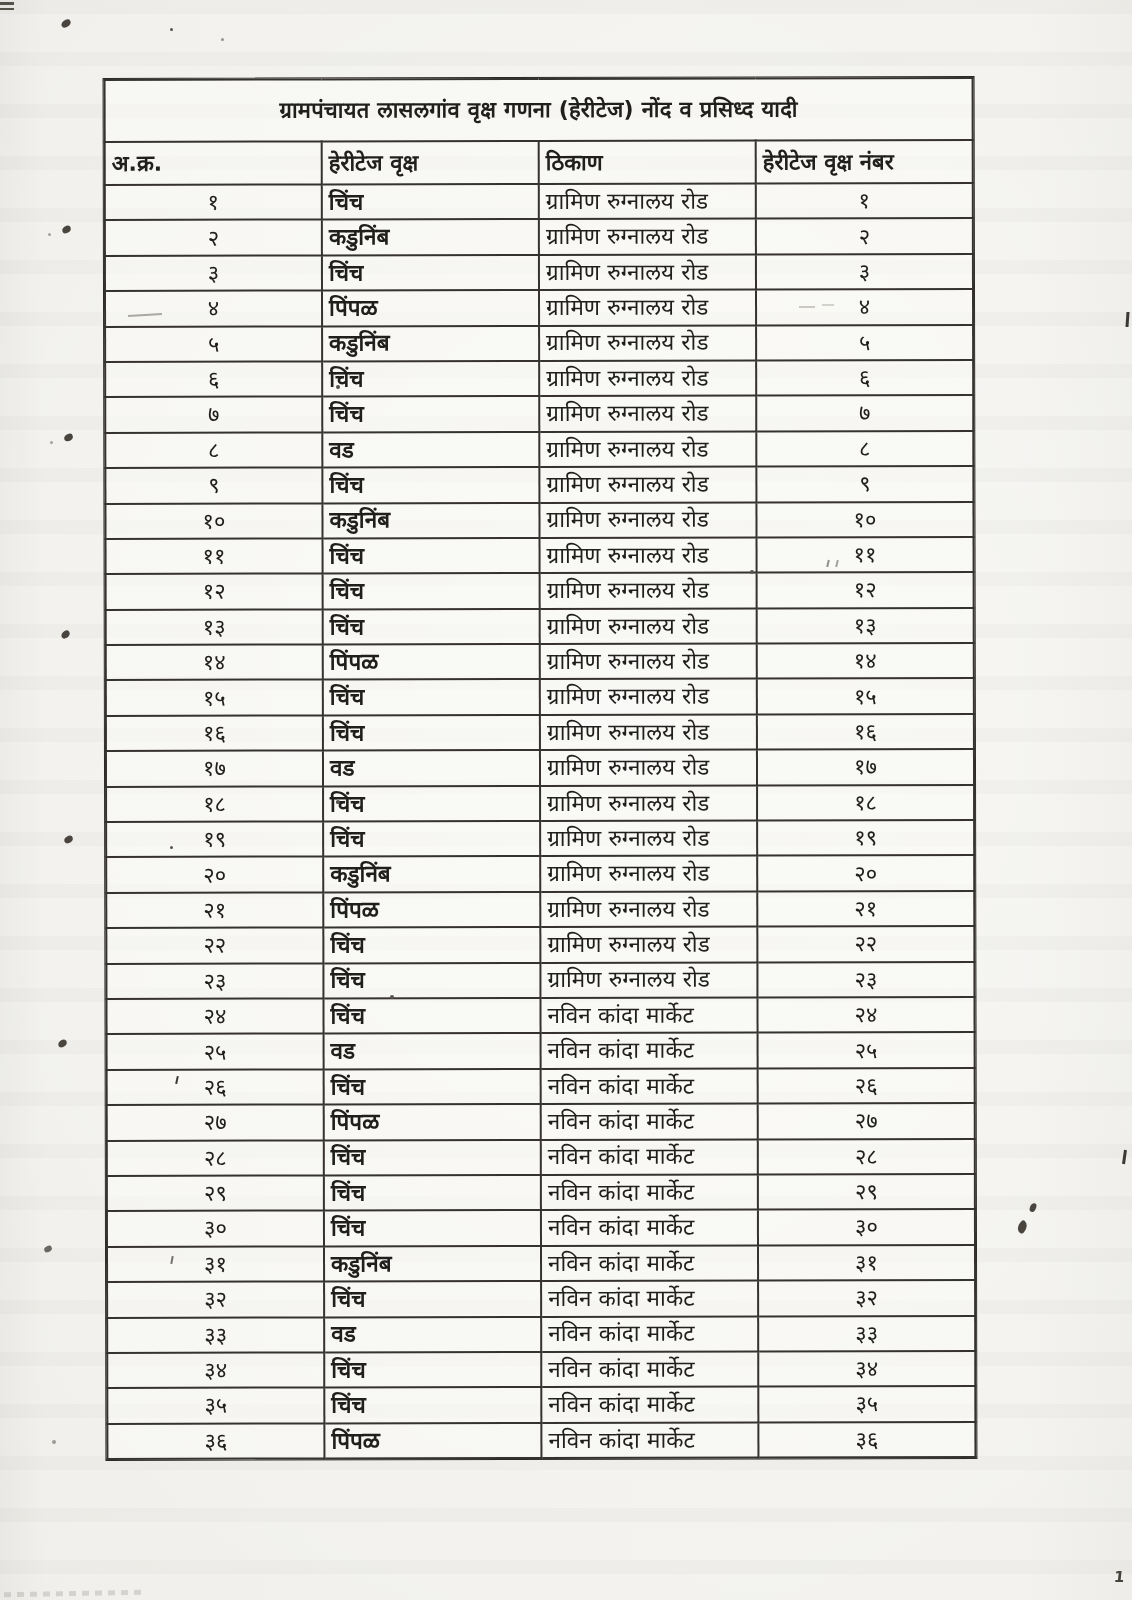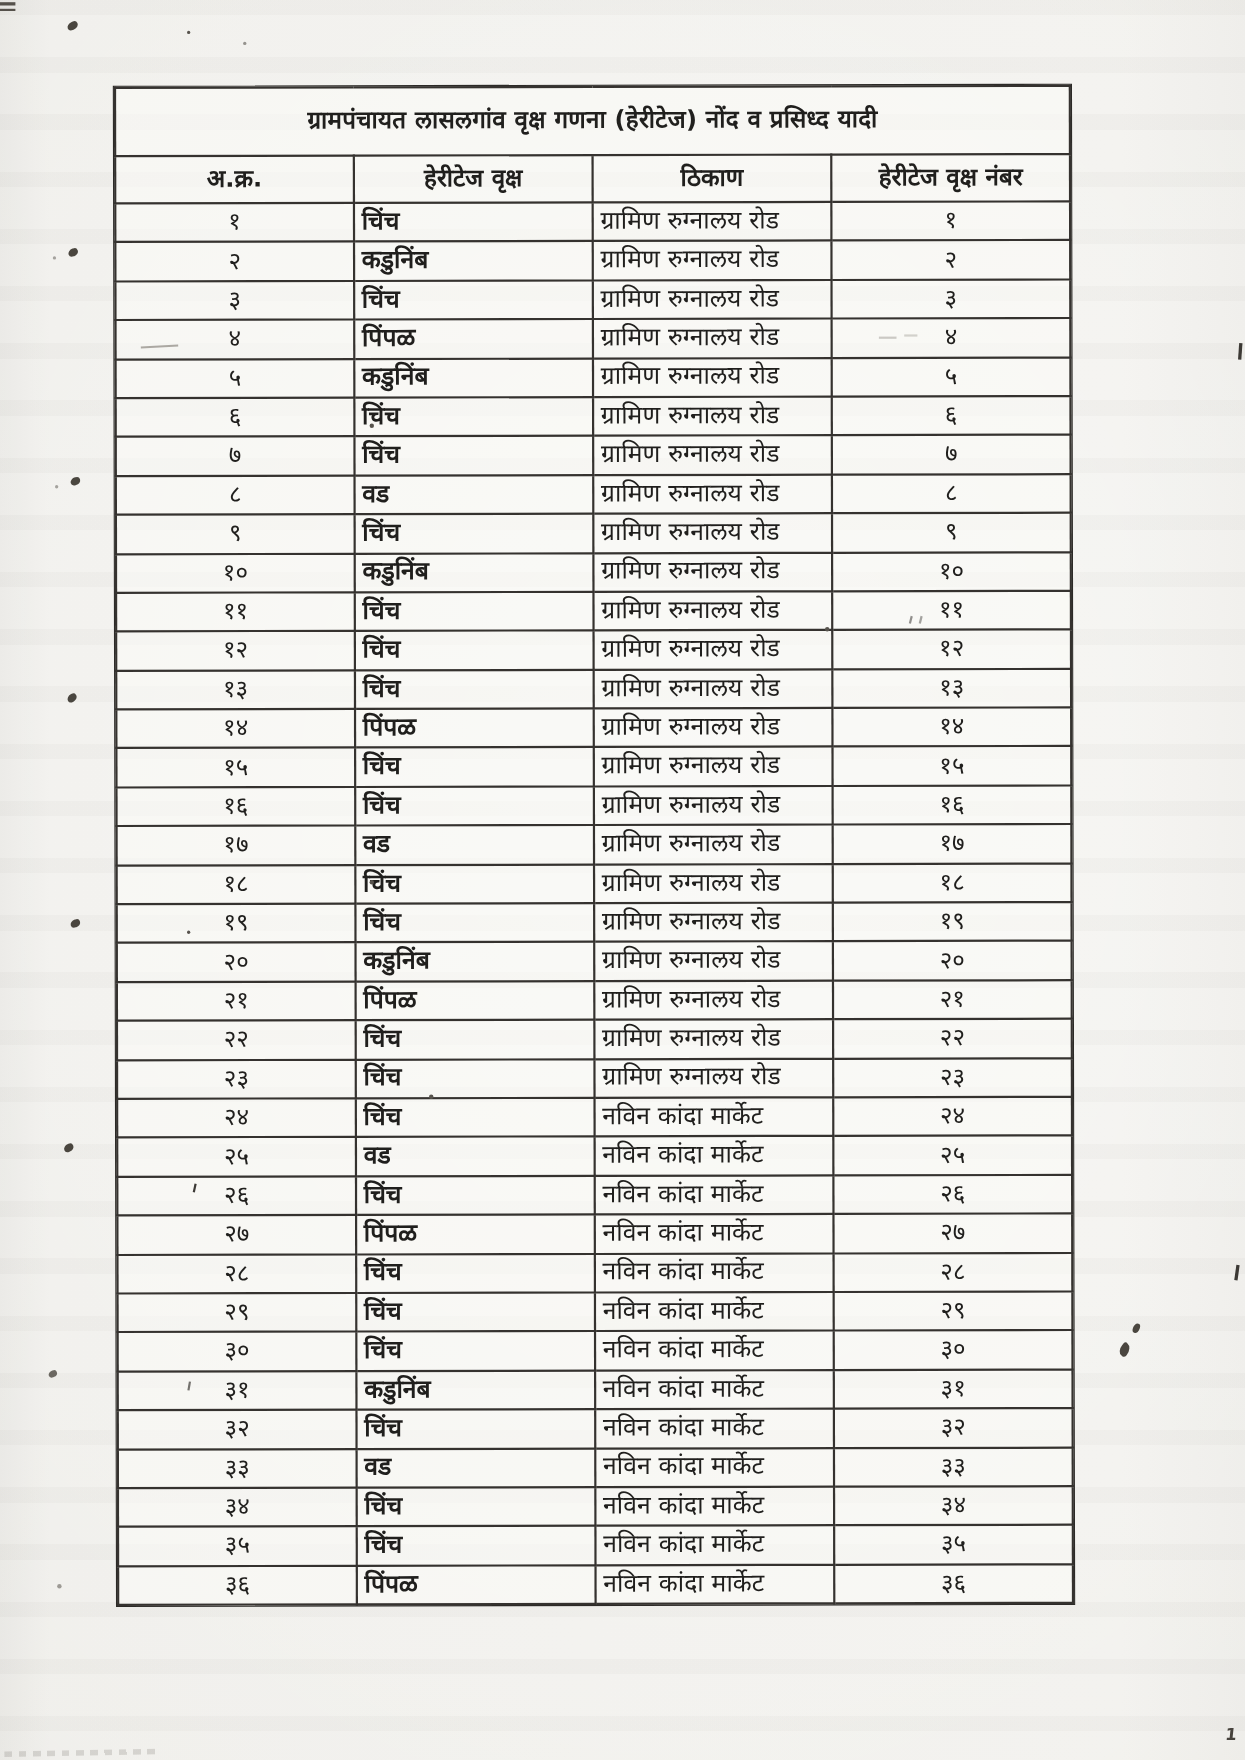--- a/index.html
+++ b/index.html
@@ -29,24 +29,24 @@
     border:2px solid #35322f;
     padding:0 6px;
     font-size:22px;line-height:1.05;
     color:#201f1d;
     overflow:hidden;white-space:nowrap;
   }
   .title-cell{
     height:60px;text-align:center;font-weight:700;font-size:28px;
     border-bottom-width:2px;letter-spacing:.2px;
   }
-  .hdr td{height:41px;font-weight:700;text-align:center;font-size:22px;}
+  .hdr td{height:41px;font-weight:700;text-align:left;font-size:22px;}
   .doc-table tr.data-row td{height:33.4px;}
   .c-sr{width:97px;text-align:center;font-size:21px;}
-  .c-tree{width:342px;text-align:left;padding-left:9px;font-weight:600;}
+  .c-tree{width:342px;text-align:left;padding-left:9px;font-weight:600;border-radius:21px;}
   .c-loc{width:252px;text-align:left;padding-left:7px;font-weight:400;}
   .c-num{width:179px;text-align:center;font-size:21px;}
   .data-row .c-tree,.data-row .c-loc{font-size:22.5px;}
   
   .doc-table{outline:1.5px solid #2c2a27;}
   
   .speck{position:absolute;background:#4a463f;border-radius:60% 40% 55% 45%;pointer-events:none;}
   .tickmark{position:absolute;background:#3c3935;pointer-events:none;}
   .smudge{position:absolute;pointer-events:none;}
   .corner-eq i{display:block;width:14px;height:2.5px;background:#55514b;margin-bottom:3px;}

